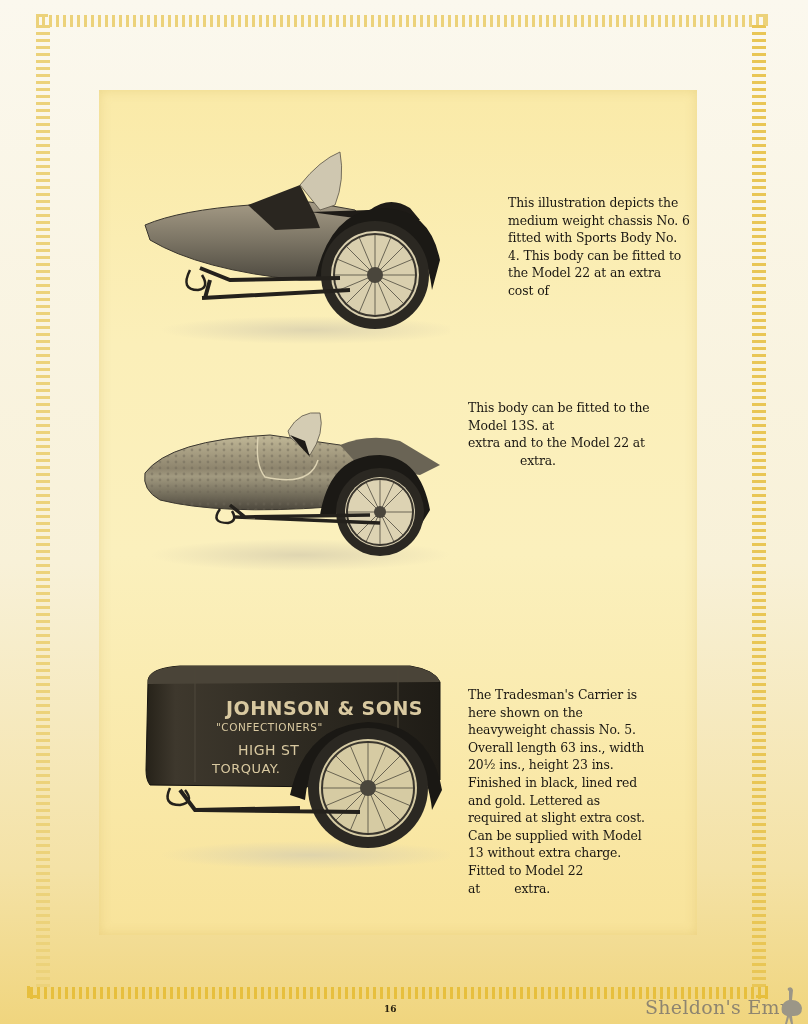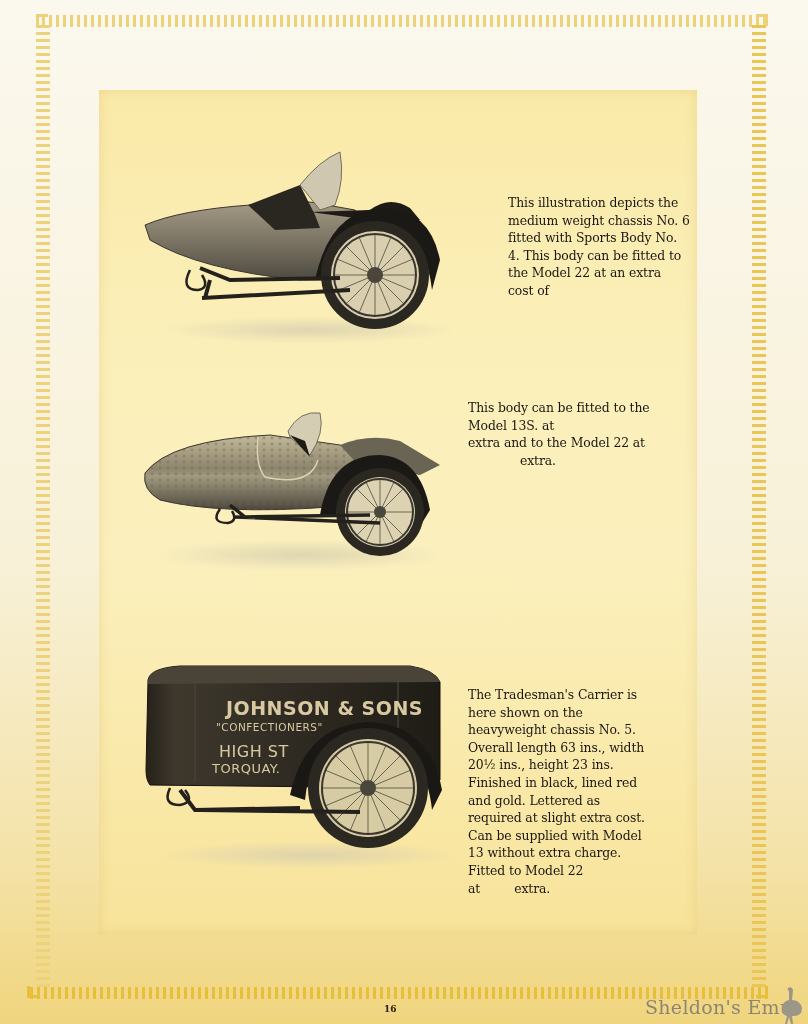--- a/index.html
+++ b/index.html
@@ -51,21 +51,21 @@
     #illus1 { left: 140px; top: 150px; width: 310px; height: 195px; }
     #illus2 { left: 140px; top: 405px; width: 310px; height: 170px; }
     #illus3 { left: 140px; top: 660px; width: 310px; height: 210px; }
 
     .lettering {
       position: absolute; font-family: "DejaVu Sans", sans-serif; color: #d9c9a0;
       font-size: 12.5px; letter-spacing: 0.5px; white-space: nowrap;
     }
     #let1 { left: 226px; top: 697px; font-size: 19px; font-weight: bold; }
     #let2 { left: 216px; top: 721px; font-size: 10.5px; }
-    #let3 { left: 219px; top: 742px; font-size: 16px; }
+    #let3 { left: 238px; top: 742px; font-size: 14px; }
     #let4 { left: 212px; top: 761px; font-size: 13px; }
 
     .page-num {
       position: absolute; left: 384px; top: 1004px; font-family: "DejaVu Serif", serif;
       font-size: 9px; font-weight: bold; color: #2a2210;
     }
     .watermark {
       position: absolute; left: 645px; top: 996px; font-family: "DejaVu Serif", serif;
       font-size: 19px; color: #8e8570; letter-spacing: 0.3px;
     }

